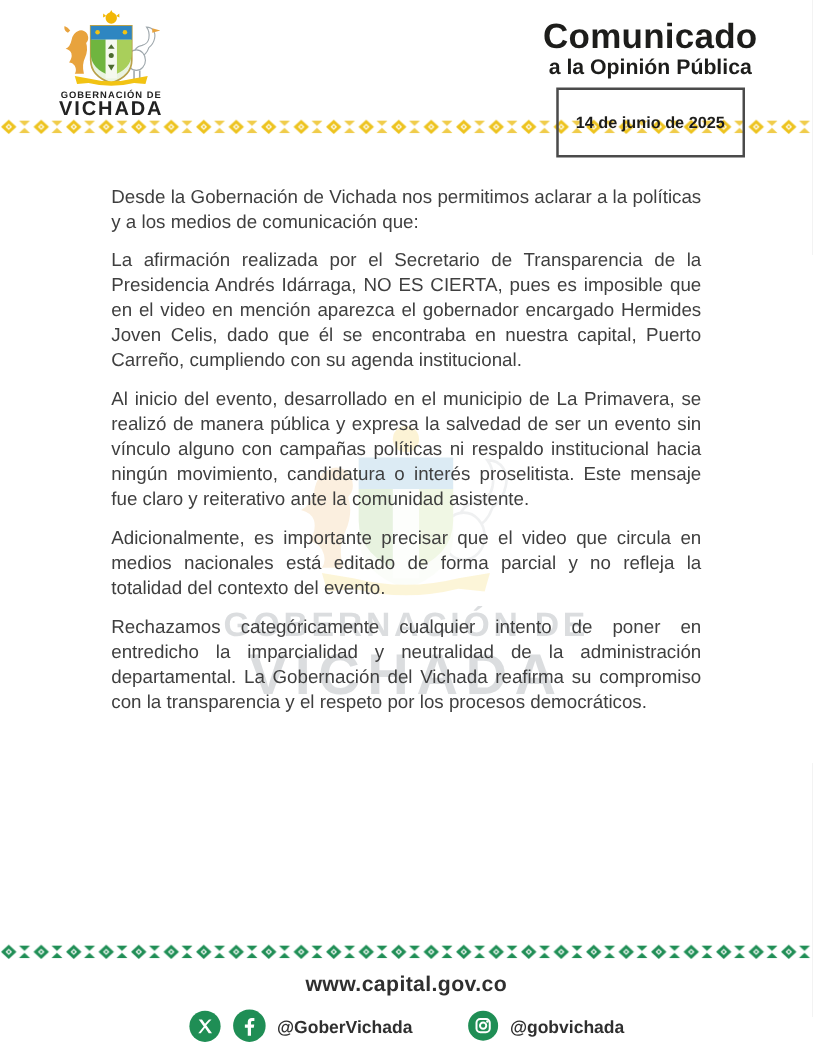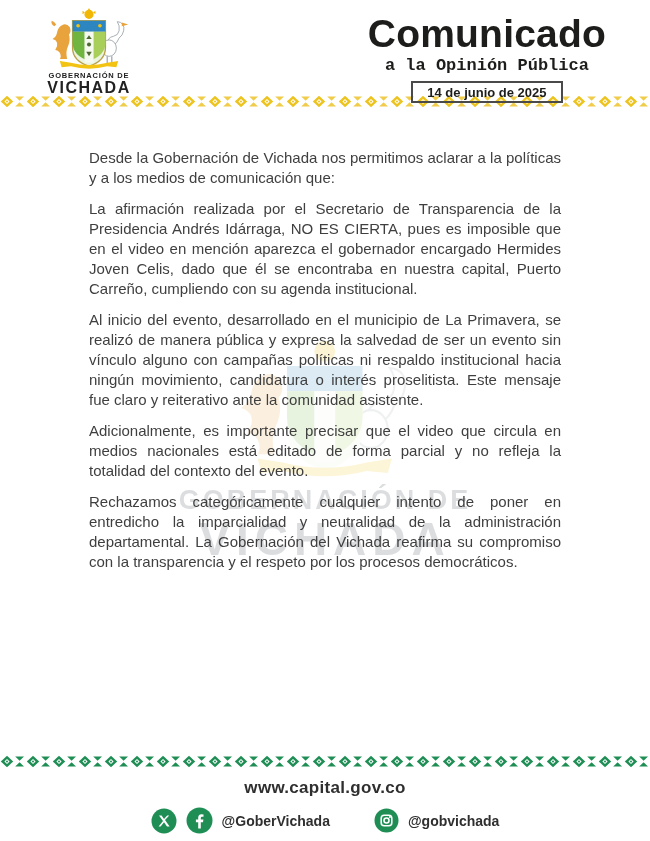--- a/index.html
+++ b/index.html
@@ -13,23 +13,23 @@
     position:relative;width:650px;height:841px;margin:0 auto;
     background:#ffffff;overflow:hidden;
   }
   
   .header{position:relative;height:95px;}
   .brand{position:absolute;left:34px;top:8px;width:110px;text-align:center;}
   .brand svg{display:block;margin:0 auto;}
   .brand .org-small{font-size:7.5px;font-weight:bold;letter-spacing:.8px;color:#222;margin-top:1px;}
   .brand .org-name{font-size:16px;font-weight:bold;letter-spacing:1.5px;color:#222;line-height:1;}
   .masthead{position:absolute;right:44px;top:14px;display:flex;flex-direction:column;align-items:center;}
-  .masthead .title{font-size:39px;font-weight:900;color:var(--ink);letter-spacing:.2px;line-height:1.05;}
-  .masthead .subtitle{font-size:17px;font-weight:700;color:var(--ink);margin-top:1px;font-family:Liberation Mono, monospace;}
-  .date-box{margin-top:6px;border:2px solid var(--border);padding:0 14px;min-width:150px;text-align:center;}
+  .masthead .title{font-size:28px;font-weight:900;color:var(--ink);letter-spacing:.2px;line-height:1.05;}
+  .masthead .subtitle{font-size:17px;font-weight:700;color:var(--ink);margin-top:1px;}
+  .date-box{margin-top:6px;border:2px solid var(--border);padding:17px 14px;min-width:150px;text-align:center;}
   .date-box span{font-size:13px;font-weight:bold;color:var(--ink);}
   
   .band{display:block;width:650px;height:13px;}
   
   .main{position:relative;height:647px;padding:40px 89px 0 89px;}
   .main p{
     font-size:15px;line-height:20px;color:var(--body);
     text-align:justify;margin-bottom:11px;font-weight:500;
     position:relative;z-index:2;
   }

